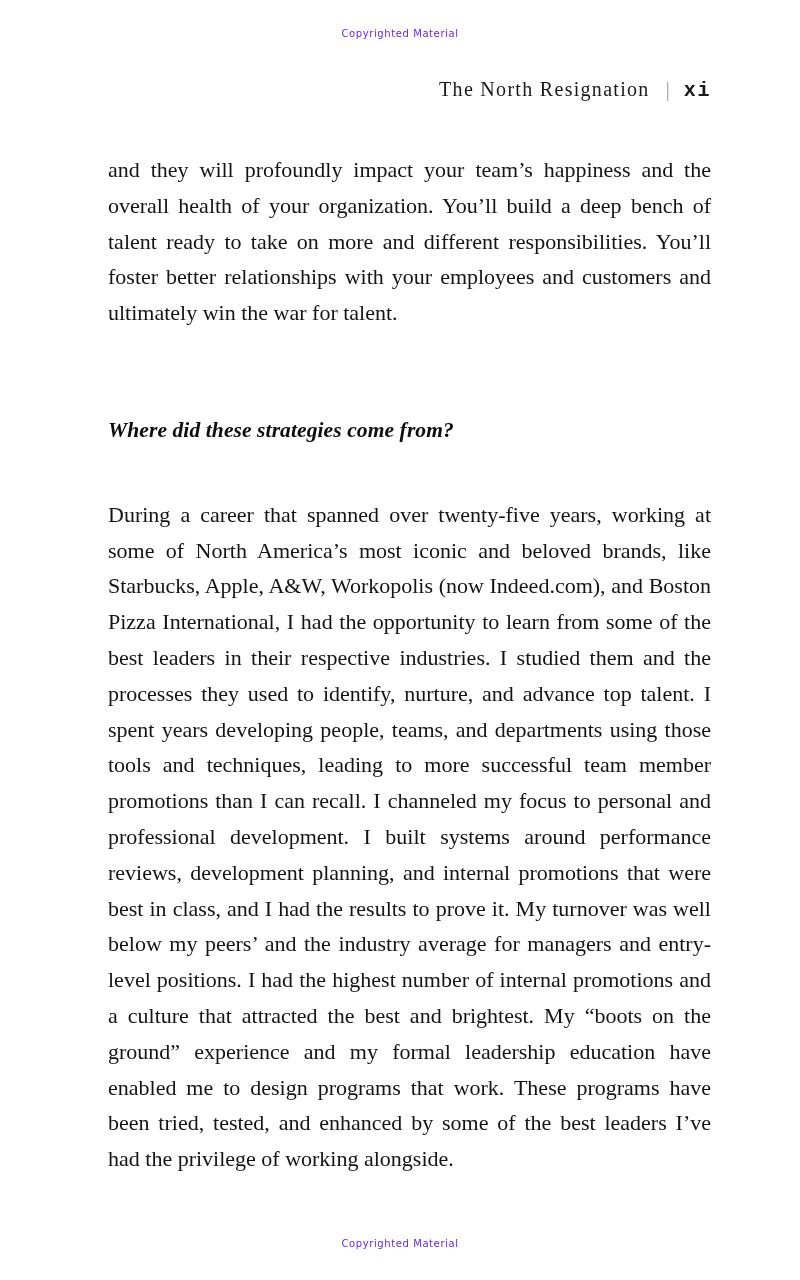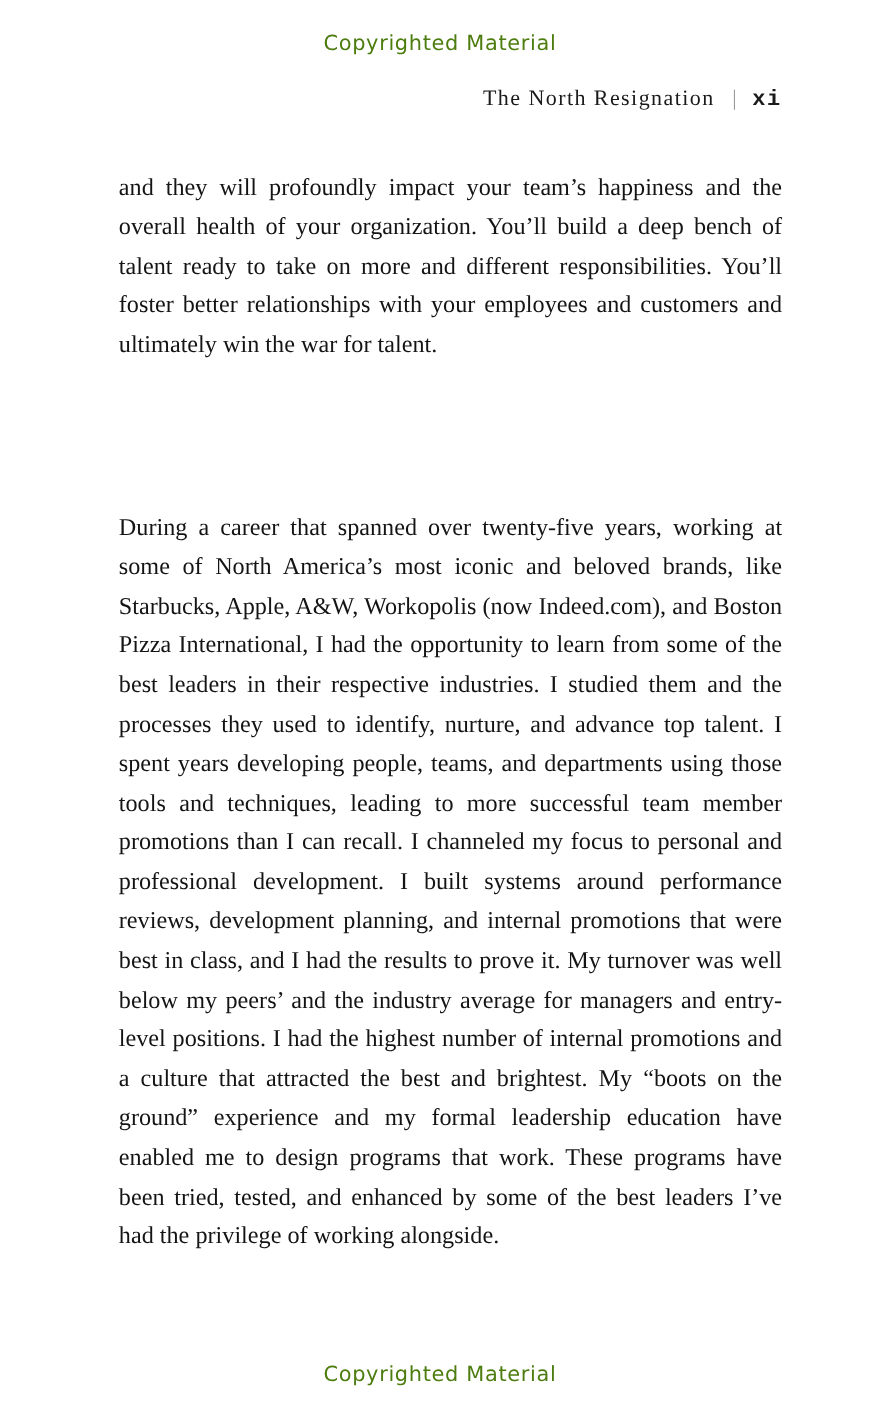--- a/index.html
+++ b/index.html
@@ -23,23 +23,23 @@
     height: 1280px;
   }
 
   
   .watermark {
     position: absolute;
     left: 0;
     width: 800px;
     text-align: center;
     font-family: "DejaVu Sans", "Liberation Sans", sans-serif;
-    font-size: 19px;
+    font-size: 10px;
     letter-spacing: 0.6px;
-    color: #4d7c0f;
+    color: #6d28d9;
     user-select: none;
   }
   .watermark-top    { top: 28px; }
   .watermark-bottom { top: 1238px; }
 
   
   .running-head {
     position: absolute;
     top: 78px;
     left: 108px;
@@ -109,20 +109,21 @@
   <div class="running-head">
     <span class="rh-title">The North Resignation</span><span class="rh-sep">|</span><span class="rh-folio">xi</span>
   </div>
 
   <div class="text-column">
 
     <p class="body-par par-intro">and they will profoundly impact your team’s happiness and the overall health of your organization. You’ll build a deep bench of talent ready to take on more and different responsibilities. You’ll foster better relationships with your employees and customers and ultimately win the war for talent.</p>
 
     <div class="gap-before-heading"></div>
 
+    <h2 class="section-heading">Where did these strategies come from?</h2>
 
     <div class="gap-after-heading"></div>
 
     <p class="body-par">During a career that spanned over twenty-five years, working at some of North America’s most iconic and beloved brands, like Starbucks, Apple, A&amp;W, Workopolis (now Indeed.com), and Boston Pizza International, I had the opportunity to learn from some of the best leaders in their respective industries. I studied them and the processes they used to identify, nurture, and advance top talent. I spent years developing people, teams, and departments using those tools and techniques, leading to more successful team member promotions than I can recall. I channeled my focus to personal and professional development. I built systems around performance reviews, development planning, and internal promotions that were best in class, and I had the results to prove it. My turnover was well below my peers’ and the industry average for managers and entry-level positions. I had the highest number of internal promotions and a culture that attracted the best and brightest. My “boots on the ground” experience and my formal leadership education have enabled me to design programs that work. These programs have been tried, tested, and enhanced by some of the best leaders I’ve had the privilege of working alongside.</p>
 
   </div>
 
   <div class="watermark watermark-bottom">Copyrighted Material</div>
 
 </div>

